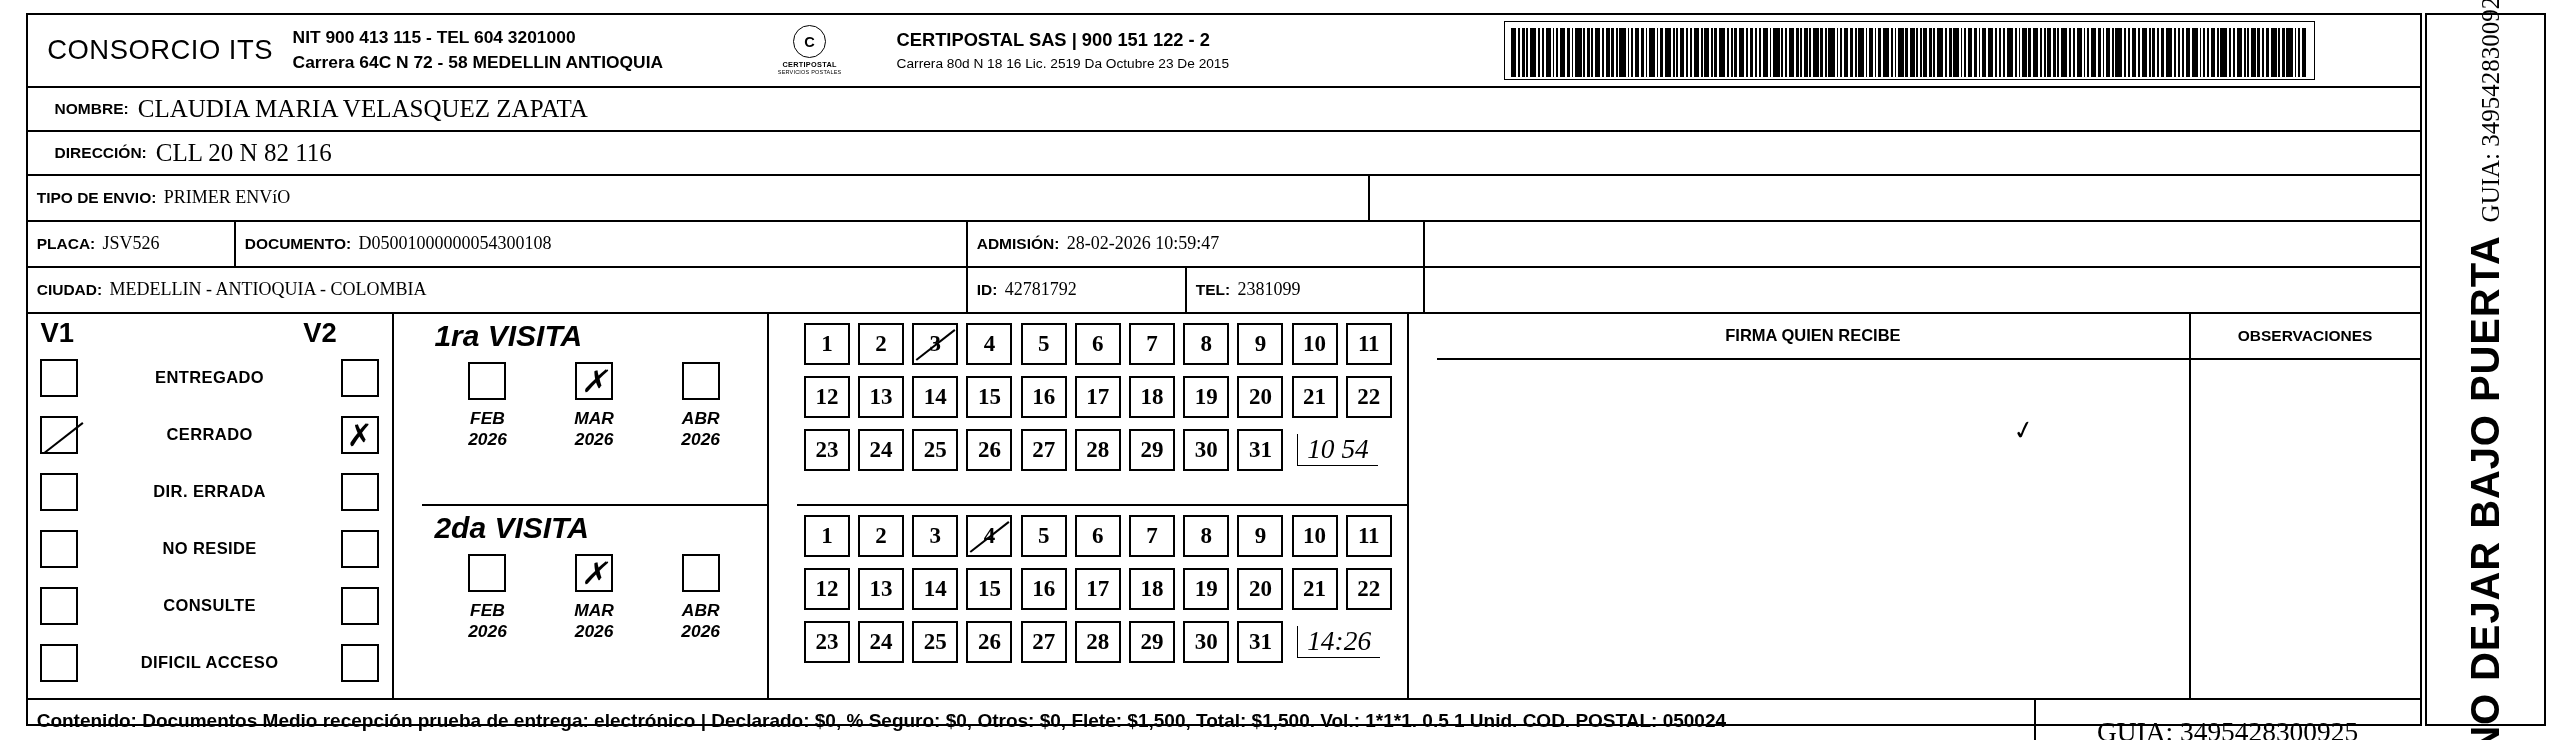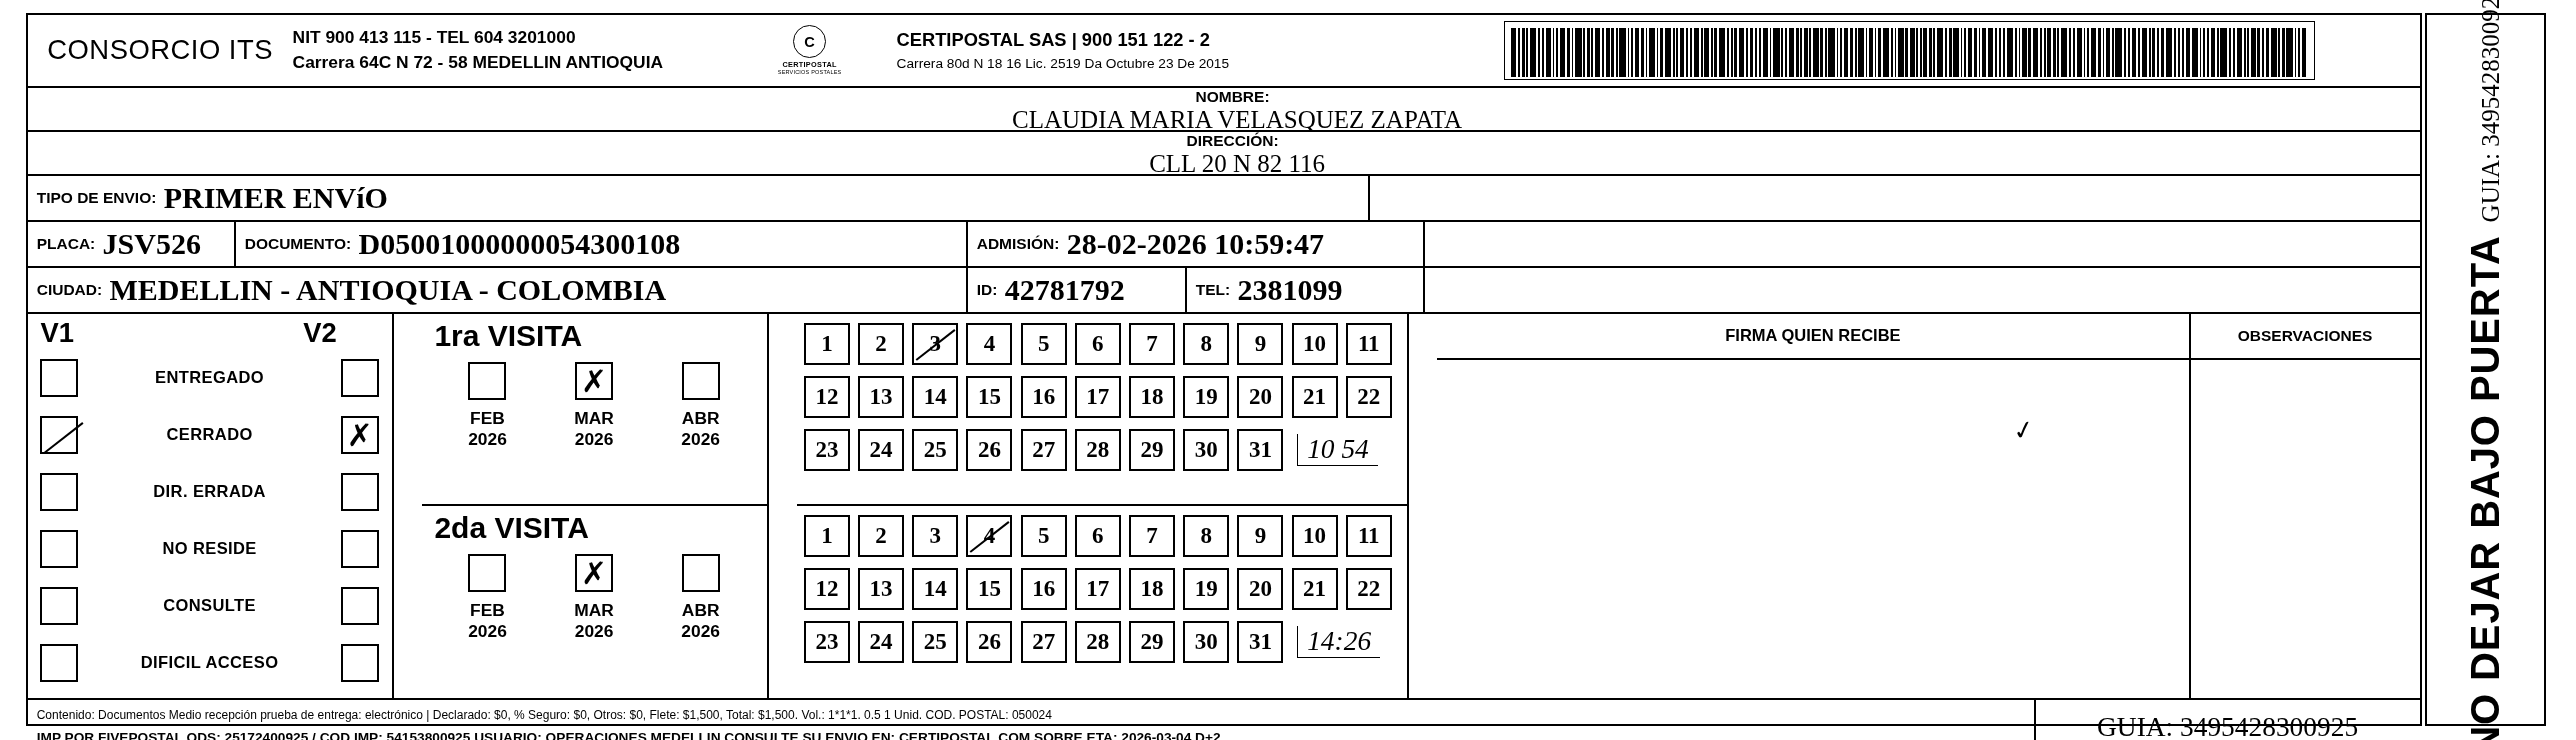--- a/index.html
+++ b/index.html
@@ -18,41 +18,41 @@
   .logo-txt2{font-size:5.5px;letter-spacing:0.2px;}
   .hdr-cp{flex:0 0 512px;display:flex;flex-direction:column;justify-content:center;font-size:17.4px;line-height:1.5;}
   .hdr-cp .l1{font-weight:bold;font-size:18.3px;}
   .hdr-cp .l2{font-size:13.7px;}
   .hdr-barcode{flex:1;display:flex;align-items:center;justify-content:center;padding-right:9.1px;}
 
   .barcode{display:flex;align-items:flex-end;height:53px;border:1.8px solid #000;padding:1.8px 5.5px;background:#fff;}
   .barcode i{display:block;background:#000;height:49px;margin-right:1.8px;}
 
   
-  .row{display:flex;align-items:center;border-bottom:2.7px solid #000;height:44px;padding-left:27px;box-sizing:border-box;flex-direction:column;}
+  .row{display:flex;align-items:center;border-bottom:2.7px solid #000;height:44px;padding-left:27px;box-sizing:border-box;}
   .row .k{font-size:15.5px;font-weight:bold;text-transform:uppercase;margin-right:9.1px;}
   .row .v{font-size:25px;font-family:"Liberation Serif",serif;}
 
   .row3{display:flex;border-bottom:2.7px solid #000;height:44px;}
   .cell{display:flex;align-items:center;padding-left:9.1px;box-sizing:border-box;}
   .cell .k{font-size:15.5px;font-weight:bold;text-transform:uppercase;margin-right:7.3px;}
-  .cell .v{font-size:30px;font-family:"Liberation Serif",serif;font-weight:bold;}
+  .cell .v{font-size:18px;font-family:"Liberation Serif",serif;}
   .bl{border-left:2.7px solid #000;}
 
   
   .mid{display:flex;height:384px;border-bottom:2.7px solid #000;gap:28px;}
   .mid-left{width:366px;border-right:2.7px solid #000;box-sizing:border-box;padding:3.7px 0 0 0;}
   .vhead{display:flex;font-size:27.4px;font-weight:bold;padding:0 12.8px;}
   .vhead .v1{width:110px;}
   .vhead .v2{margin-left:auto;margin-right:42px;}
   .vrow{display:flex;align-items:center;height:57px;padding:0 12.8px;}
   .box{width:38px;height:38px;border:2.7px solid #000;box-sizing:border-box;position:relative;}
   .vrow .lbl{flex:1;text-align:center;font-size:16.5px;font-weight:bold;letter-spacing:0.4px;}
 
-  .mid-visits{width:347px;border-right:2.7px solid #000;box-sizing:border-box;}
+  .mid-visits{width:347px;border-right:2.7px solid #000;box-sizing:border-box;font-style:italic;}
   .visit{height:190px;box-sizing:border-box;}
   .visit + .visit{border-top:2.7px solid #000;}
   .visit-title{font-size:30px;font-weight:bold;padding:5.5px 0 0 12.8px;}
   .months{display:flex;justify-content:space-around;padding:9.1px 12.8px 0 12.8px;}
   .month{display:flex;flex-direction:column;align-items:center;}
   .month .mb{width:38px;height:38px;border:2.7px solid #000;box-sizing:border-box;position:relative;}
   .month .mn{font-size:17.4px;font-weight:bold;margin-top:7.3px;}
   .month .my{font-size:17.4px;font-weight:bold;}
 
   .mid-days{flex:0 0 604px;border-right:2.7px solid #000;box-sizing:border-box;}
@@ -67,21 +67,21 @@
   .sign-head .sh1{flex:1;display:flex;align-items:center;justify-content:center;font-size:16.5px;font-weight:bold;}
   .sign-head .sh2{width:229px;border-left:2.7px solid #000;display:flex;align-items:center;justify-content:center;font-size:15.5px;font-weight:bold;}
   .sign-body{flex:1;display:flex;}
   .sign-body .sb1{flex:1;position:relative;}
   .sign-body .sb2{width:229px;border-left:2.7px solid #000;}
   .scribble{position:absolute;left:576px;top:55px;font-size:25.6px;transform:rotate(-12deg);}
 
   
   .foot{display:flex;height:auto;}
   .foot-left{flex:1;padding:7.3px 9.1px;box-sizing:border-box;}
-  .foot-left .fl1{font-size:12px;line-height:1.45;}
+  .foot-left .fl1{font-size:19px;line-height:1.45;font-weight:bold;}
   .foot-left .fl2{font-size:13.7px;font-weight:bold;line-height:1.5;margin-top:3.7px;}
   .foot-right{width:384px;border-left:2.7px solid #000;display:flex;align-items:center;justify-content:center;font-size:27.4px;font-family:"Liberation Serif",serif;}
 
   
   .strip{position:absolute;left:2425px;top:12.8px;width:121px;height:713px;border:2.7px solid #000;box-sizing:border-box;display:flex;align-items:center;justify-content:center;}
   .strip-inner{transform:rotate(-90deg);white-space:nowrap;display:flex;align-items:baseline;}
   .strip-main{font-size:40px;font-weight:bold;letter-spacing:0.9px;}
   .strip-sub{font-size:25px;font-family:"Liberation Serif",serif;margin-left:12.8px;}
 
   

